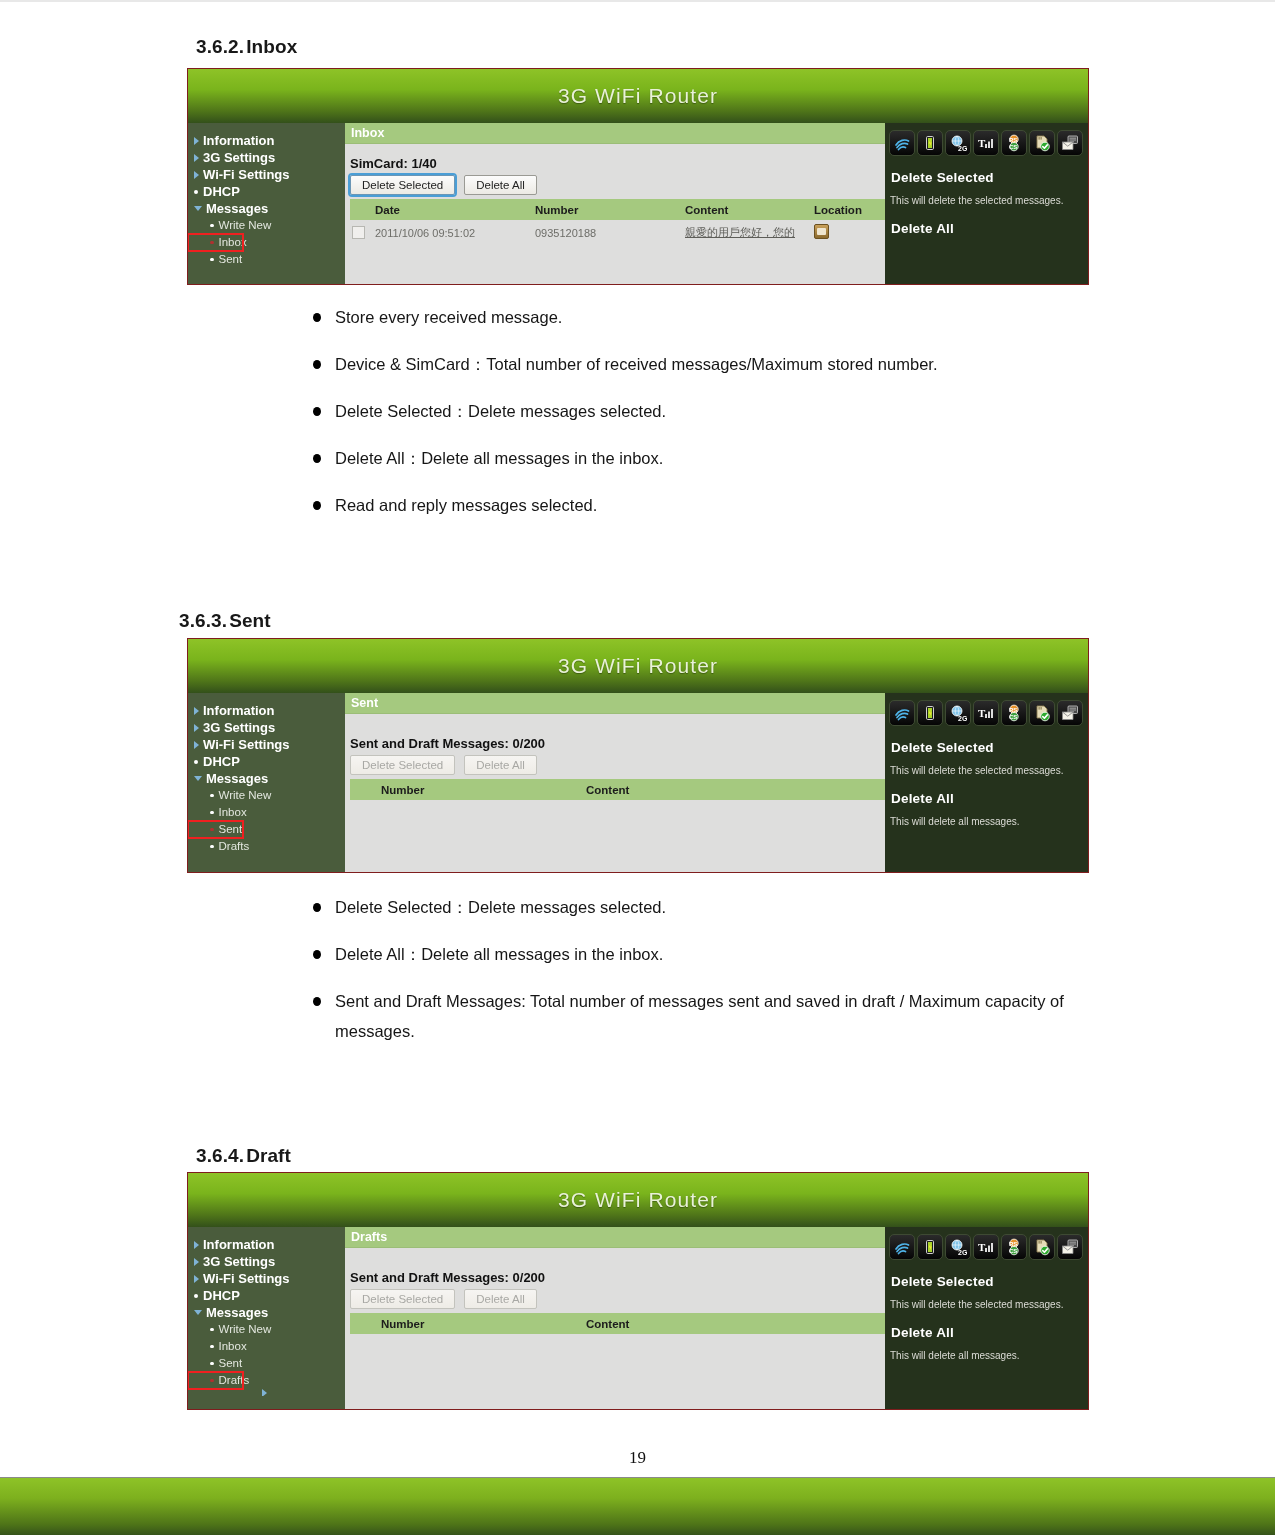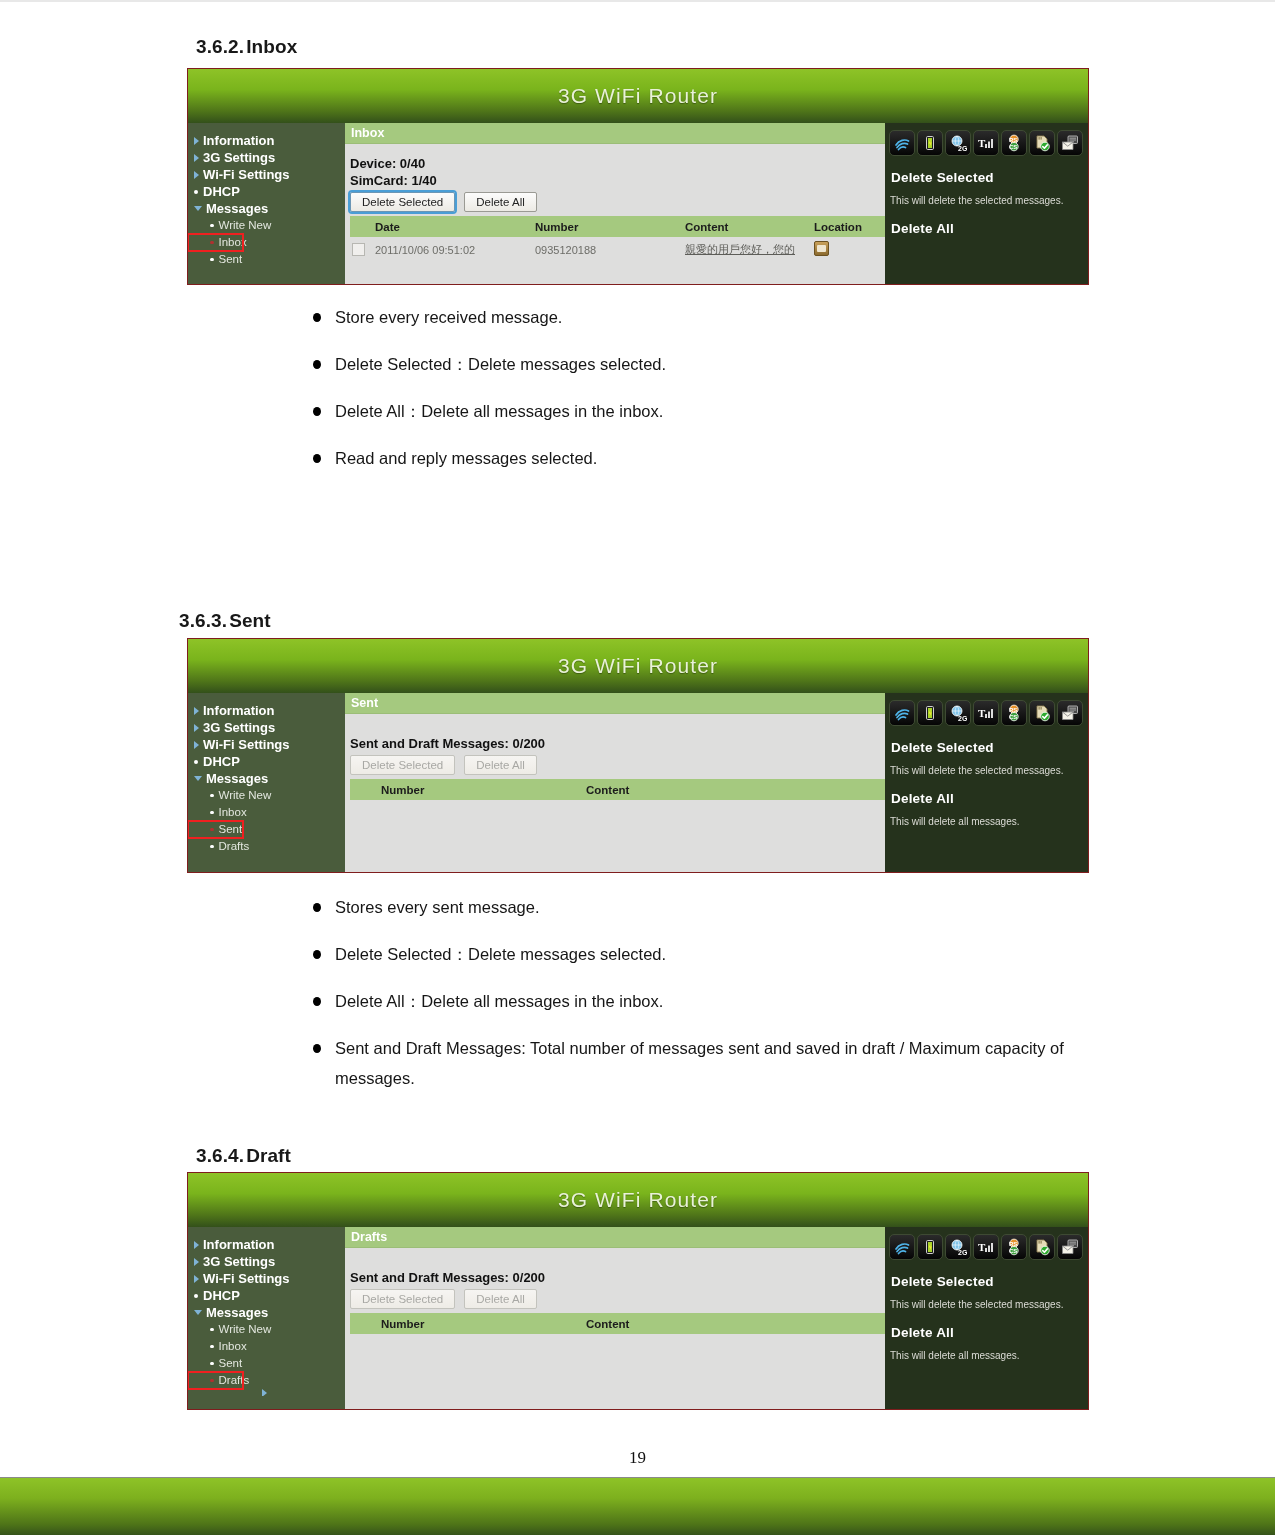--- a/index.html
+++ b/index.html
@@ -364,21 +364,20 @@
       <div class="nav-sub clipped">
         <span class="sdot"></span>
         <span>Sent</span>
       </div>
     </div>
 
     <div class="router-main">
       <div class="main-titlebar">Inbox</div>
       <div class="main-inner">
         <div class="counts">
-          <div class="count-line">Device: 0/40</div>
           <div class="count-line">SimCard: 1/40</div>
         </div>
         <div class="btn-row">
           <button class="btn focused">Delete Selected</button>
           <button class="btn">Delete All</button>
         </div>
         <table class="msg-table">
           <thead>
             <tr>
               <th class="th-check"></th>
@@ -468,20 +467,21 @@
       </div>
       <div class="right-h">Delete Selected</div>
       <div class="right-p">This will delete the selected messages.</div>
       <div class="right-h">Delete All</div>
     </div>
   </div>
 </div>
 
 <ul class="bullets" style="position:absolute; left:297px; top:302px; width:760px;">
   <li>Store every received message.</li>
+  <li>Device &amp; SimCard：Total number of received messages/Maximum stored number.</li>
   <li>Delete Selected：Delete messages selected.</li>
   <li>Delete All：Delete all messages in the inbox.</li>
   <li>Read and reply messages selected.</li>
 </ul>
 
 <div class="section-heading" style="position:absolute; left:179px; top:610px;">
   <span class="num">3.6.3.</span>
   <span>Sent</span>
 </div>
 
@@ -614,21 +614,20 @@
       </div>
       <div class="right-h">Delete Selected</div>
       <div class="right-p">This will delete the selected messages.</div>
       <div class="right-h">Delete All</div>
       <div class="right-p">This will delete all messages.</div>
     </div>
   </div>
 </div>
 
 <ul class="bullets" style="position:absolute; left:297px; top:892px; width:780px;">
-  <li>Stores every sent message.</li>
   <li>Delete Selected：Delete messages selected.</li>
   <li>Delete All：Delete all messages in the inbox.</li>
   <li style="max-width:745px;">Sent and Draft Messages: Total number of messages sent and saved in draft / Maximum capacity of messages.</li>
 </ul>
 
 <div class="section-heading" style="position:absolute; left:196px; top:1145px;">
   <span class="num">3.6.4.</span>
   <span>Draft</span>
 </div>
 

